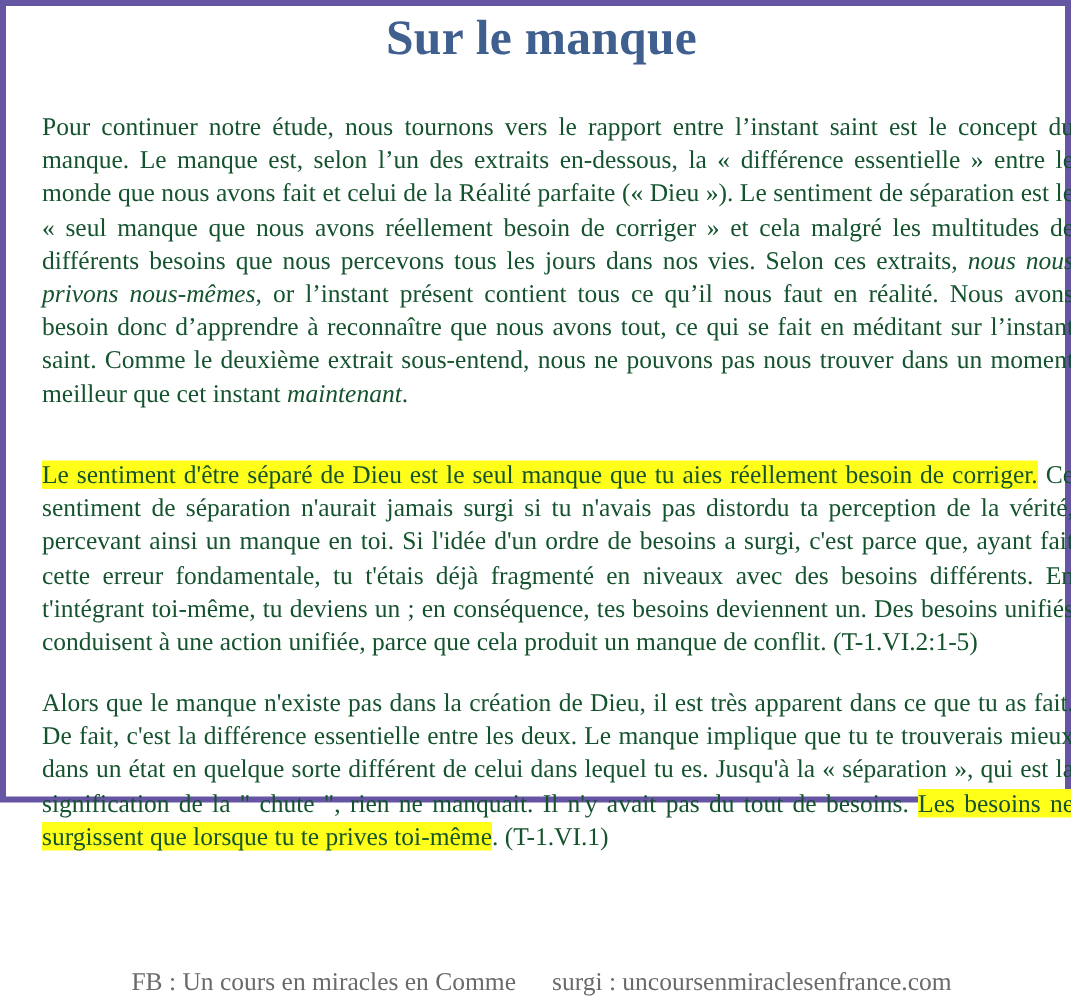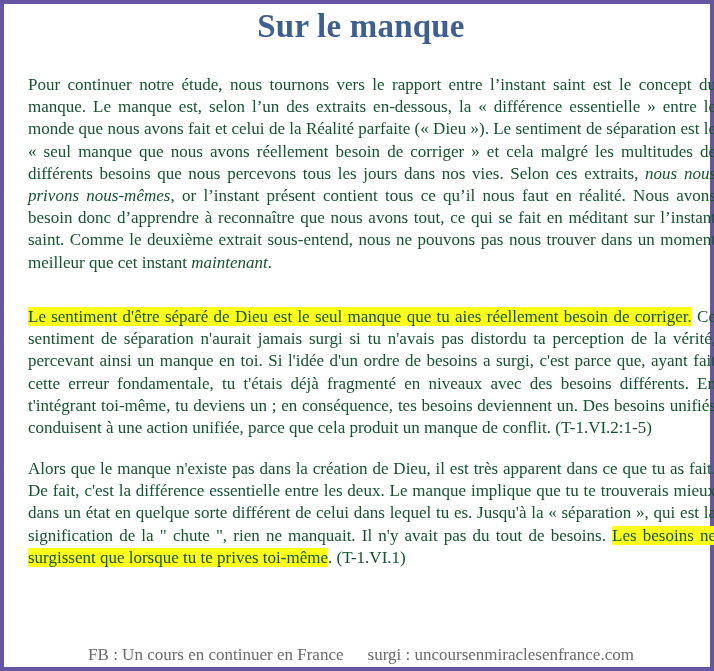--- a/index.html
+++ b/index.html
@@ -10,21 +10,21 @@
     body {
       width: 714px;
       height: 671px;
       overflow: hidden;
     }
     .frame {
       position: absolute;
       left: 0;
       top: 0;
       width: 714px;
-      height: 671px;
+      height: 535px;
       box-sizing: border-box;
       border: 4px solid #6655a2;
       background: #ffffff;
     }
     .title {
       position: absolute;
       left: 0;
       top: 2px;
       width: 714px;
       text-align: center;
@@ -74,14 +74,14 @@
 <div class="frame">
   <div class="title">Sur le manque</div>
 
   <p class="para p1"><span>Pour continuer notre étude, nous tournons vers le rapport entre l’instant saint est le concept du manque. Le manque est, selon l’un des extraits en-dessous, la « différence essentielle » entre le monde que nous avons fait et celui de la Réalité parfaite (« Dieu »). Le sentiment de séparation est le « seul manque que nous avons réellement besoin de corriger » et cela malgré les multitudes de différents besoins que nous percevons tous les jours dans nos vies. Selon ces extraits, </span><em>nous nous privons nous-mêmes</em><span>, or l’instant présent contient tous ce qu’il nous faut en réalité. Nous avons besoin donc d’apprendre à reconnaître que nous avons tout, ce qui se fait en méditant sur l’instant saint. Comme le deuxième extrait sous-entend, nous ne pouvons pas nous trouver dans un moment meilleur que cet instant </span><em>maintenant</em><span>.</span></p>
 
   <p class="para p2"><span class="hl">Le sentiment d'être séparé de Dieu est le seul manque que tu aies réellement besoin de corriger.</span><span> Ce sentiment de séparation n'aurait jamais surgi si tu n'avais pas distordu ta perception de la vérité, percevant ainsi un manque en toi. Si l'idée d'un ordre de besoins a surgi, c'est parce que, ayant fait cette erreur fondamentale, tu t'étais déjà fragmenté en niveaux avec des besoins différents. En t'intégrant toi-même, tu deviens un ; en conséquence, tes besoins deviennent un. Des besoins unifiés conduisent à une action unifiée, parce que cela produit un manque de conflit.   </span><span>(T-1.VI.2:1-5)</span></p>
 
   <p class="para p3"><span>Alors que le manque n'existe pas dans la création de Dieu, il est très apparent dans ce que tu as fait. De fait, c'est la différence essentielle entre les deux. Le manque implique que tu te trouverais mieux dans un état en quelque sorte différent de celui dans lequel tu es. Jusqu'à la  « séparation », qui est la signification de la " chute ", rien ne manquait. Il n'y avait pas du tout de besoins. </span><span class="hl">Les besoins ne surgissent que lorsque tu te prives toi-même</span><span>. (T-1.VI.1)</span></p>
 
 
-  <div class="footer"><span>FB : Un cours en continuer en France</span><span class="gap"></span><span>surgi : uncoursenmiraclesenfrance.com</span></div>
+  <div class="footer"><span>FB : Un cours en miracles en Comme</span><span class="gap"></span><span>surgi : uncoursenmiraclesenfrance.com</span></div>
 </div>
 
 </body></html>

